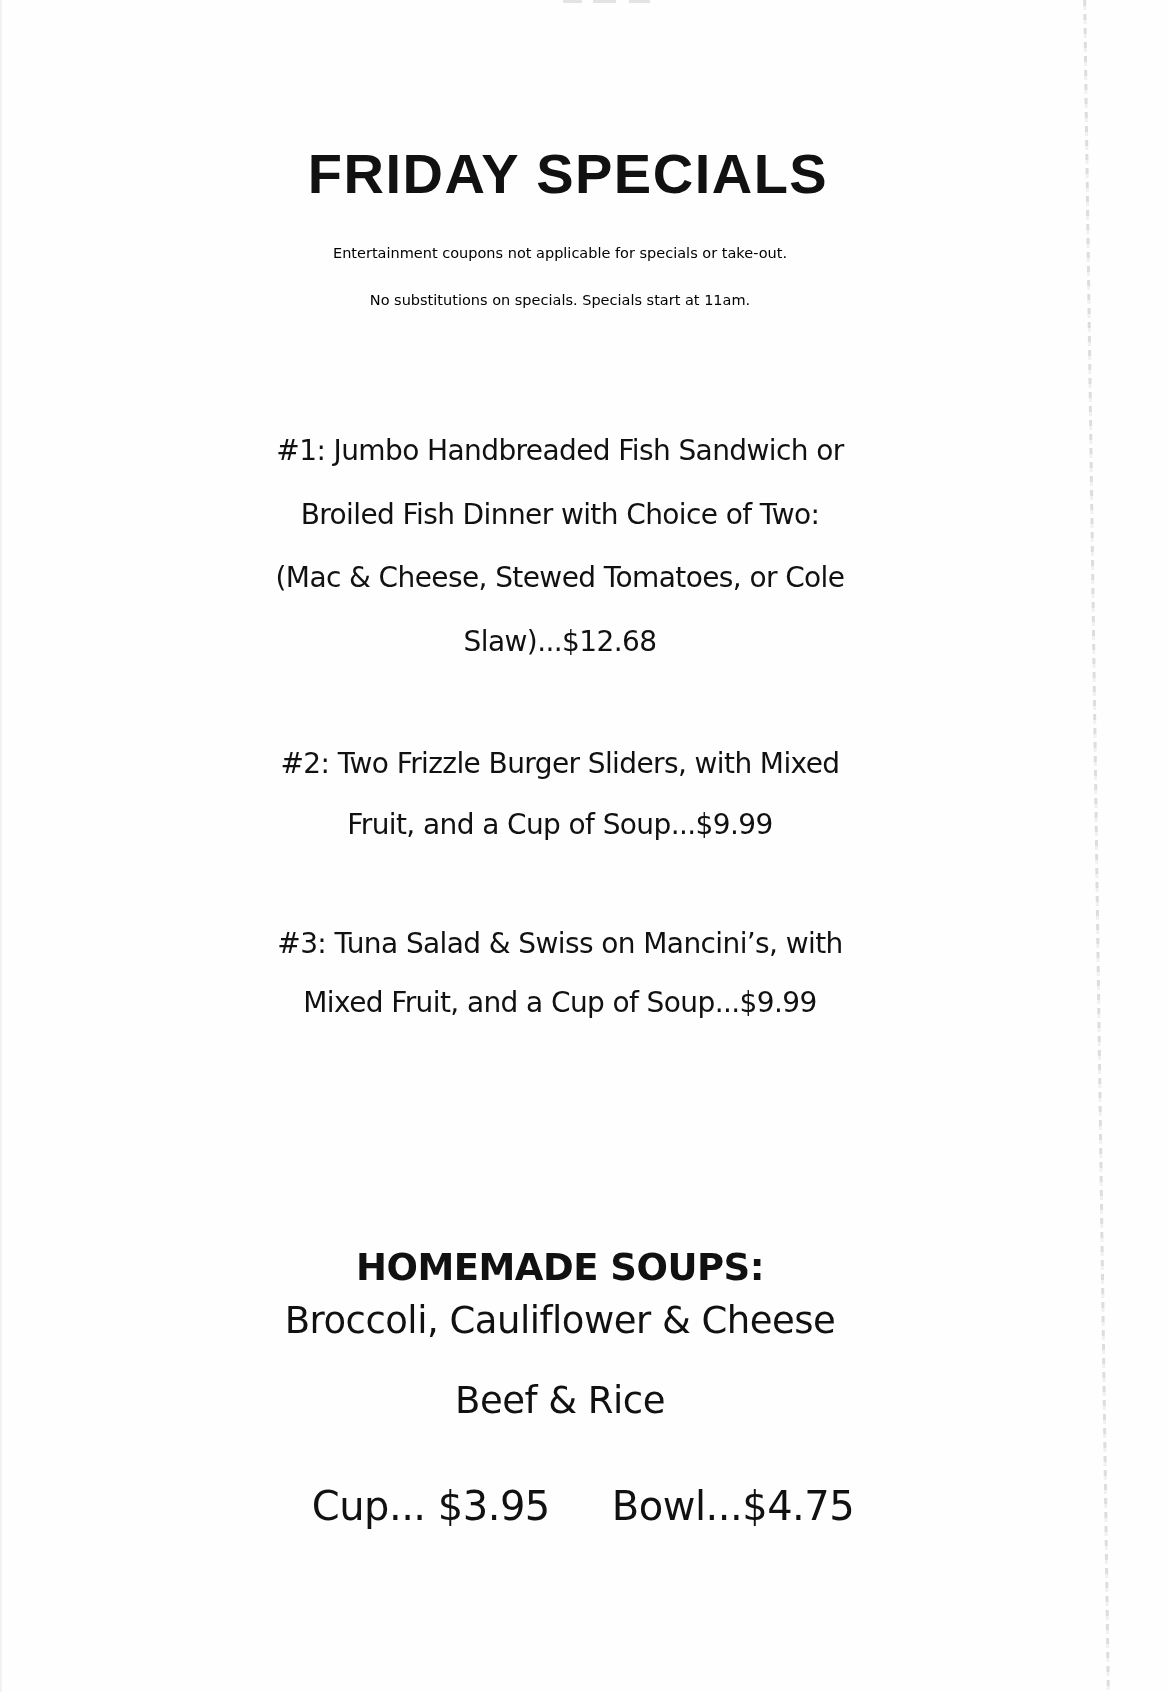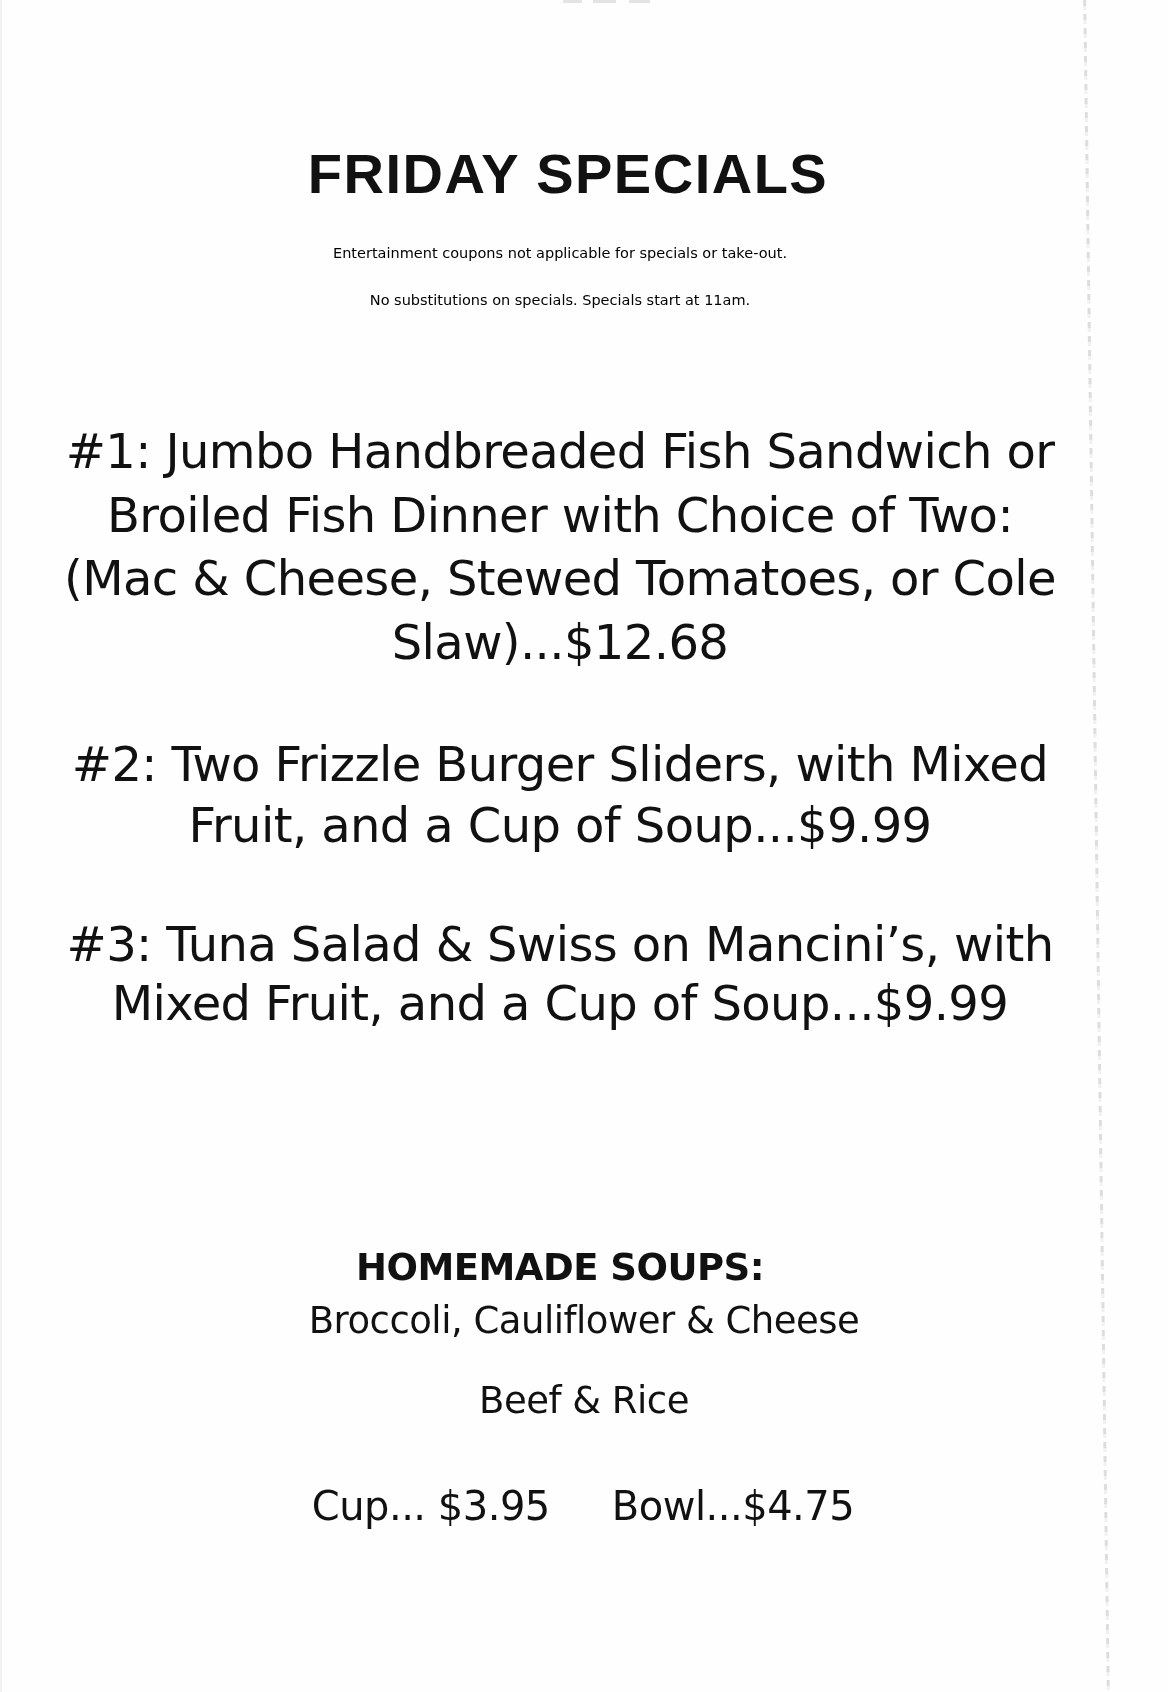--- a/index.html
+++ b/index.html
@@ -11,23 +11,23 @@
   .page { position: absolute; left: 0; top: 0; width: 1168px; height: 1692px; background: #fefefe; }
   .scan-top { position: absolute; top: 0; left: 555px; width: 95px; height: 3px;
     background: linear-gradient(90deg, transparent 0 8%, #d8d8d8 8% 28%, transparent 28% 40%, #d8d8d8 40% 64%, transparent 64% 78%, #d8d8d8 78% 100%); opacity: .7; }
   .scan-edge { position: absolute; top: 0; right: 70px; width: 3px; height: 1692px;
     background: repeating-linear-gradient(180deg, #d2d2d2 0 6px, #ececec 6px 10px, transparent 10px 14px);
     transform: skewX(0.8deg); opacity: .75; }
   .scan-edge2 { position: absolute; top: 0; left: 0; width: 2px; height: 1692px; background: #f2f2f2; }
   .line { position: absolute; left: 0; width: 1120px; text-align: center; white-space: nowrap; }
   .title { font-family: "Liberation Sans", sans-serif; font-weight: 700; font-size: 56px; letter-spacing: 1.5px; top: 142px; line-height: 64px; left: 0; width: 1136px; }
   .note { font-family: "DejaVu Sans", sans-serif; font-size: 14.5px; line-height: 20px; color: #000000; }
-  .item { font-family: "DejaVu Sans", sans-serif; font-size: 48px; line-height: 48px; letter-spacing: -0.6px; }
+  .item { font-family: "DejaVu Sans", sans-serif; font-size: 28px; line-height: 48px; letter-spacing: -0.6px; }
   .h2 { font-family: "DejaVu Sans", sans-serif; font-weight: 700; font-size: 37px; line-height: 46px; letter-spacing: -0.5px; margin-top: 34px; }
-  .soup { font-family: "DejaVu Sans", sans-serif; font-size: 37px; line-height: 46px; letter-spacing: -0.5px; margin-left: 24px; }
+  .soup { font-family: "DejaVu Sans", sans-serif; font-size: 37px; line-height: 46px; letter-spacing: -0.5px; }
   .prices { font-family: "DejaVu Sans", sans-serif; font-size: 40px; line-height: 50px; letter-spacing: -0.5px; padding-left: 23px; }
   .prices .gap { display: inline-block; width: 62px; }
 </style>
 </head>
 <body>
 
 <div class="page">
   <div class="scan-top"></div>
   <div class="scan-edge"></div>
   <div class="scan-edge2"></div>

